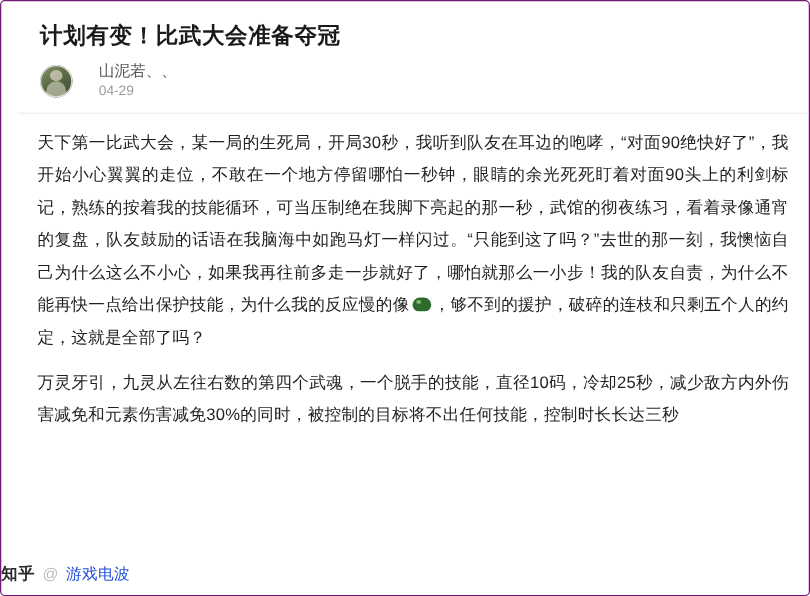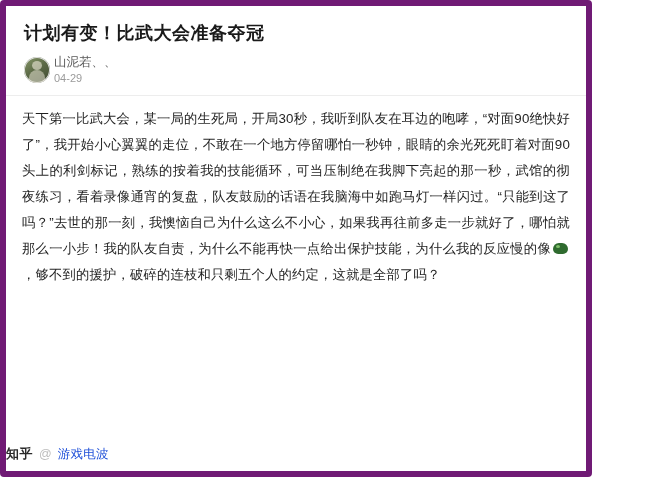--- a/index.html
+++ b/index.html
@@ -8,26 +8,27 @@
   }
   body {
     width: 648px;
     height: 477px;
     background: #ffffff;
     font-family: "Liberation Sans", sans-serif;
     overflow: hidden;
   }
   .page {
     position: relative;
-    width: 592px;
+    width: 648px;
     height: 477px;
     box-sizing: border-box;
     background: #ffffff;
-    border: 6px solid #701a75;
+    border: 1px solid #701a75;
     border-radius: 4px;
+    padding-left: 13px;
   }
   .title {
     font-size: 18px;
     font-weight: bold;
     color: #1a1a1a;
     letter-spacing: 0.5px;
     padding: 16px 18px 6px 18px;
     line-height: 1.3;
   }
   .author-row {
@@ -59,21 +60,21 @@
     content: "";
     position: absolute;
     left: 8px;
     top: 4px;
     width: 10px;
     height: 9px;
     border-radius: 50%;
     background: rgba(240, 235, 220, 0.6);
   }
   .author-meta {
-    margin-left: 4px;
+    margin-left: 21px;
     display: flex;
     flex-direction: column;
     justify-content: center;
   }
   .author-name {
     font-size: 12.5px;
     color: #5a5a5a;
     line-height: 15px;
   }
   .post-date {
@@ -164,20 +165,21 @@
     <div class="author-meta">
       <div class="author-name">山泥若、、</div>
       <div class="post-date">04-29</div>
     </div>
   </div>
 
   <div class="divider"></div>
 
   <div class="body">
     <p class="para" id="para-1">天下第一比武大会，某一局的生死局，开局30秒，我听到队友在耳边的咆哮，“对面90绝快好了”，我开始小心翼翼的走位，不敢在一个地方停留哪怕一秒钟，眼睛的余光死死盯着对面90头上的利剑标记，熟练的按着我的技能循环，可当压制绝在我脚下亮起的那一秒，武馆的彻夜练习，看着录像通宵的复盘，队友鼓励的话语在我脑海中如跑马灯一样闪过。“只能到这了吗？”去世的那一刻，我懊恼自己为什么这么不小心，如果我再往前多走一步就好了，哪怕就那么一小步！我的队友自责，为什么不能再快一点给出保护技能，为什么我的反应慢的像<span class="emoji-blob"></span>，够不到的援护，破碎的连枝和只剩五个人的约定，这就是全部了吗？</p>
+    <p class="para" id="para-3">万灵牙引，九灵从左往右数的第四个武魂，一个脱手的技能，直径10码，冷却25秒，减少敌方内外伤害减免和元素伤害减免30%的同时，被控制的目标将不出任何技能，控制时长长达三秒</p>
   </div>
 
   <div class="footer">
     <div class="footer-brand">
       <span class="zhihu-logo">知乎</span>
       <span class="brand-sep">@</span>
       <span class="brand-name">游戏电波</span>
     </div>
   </div>
 

